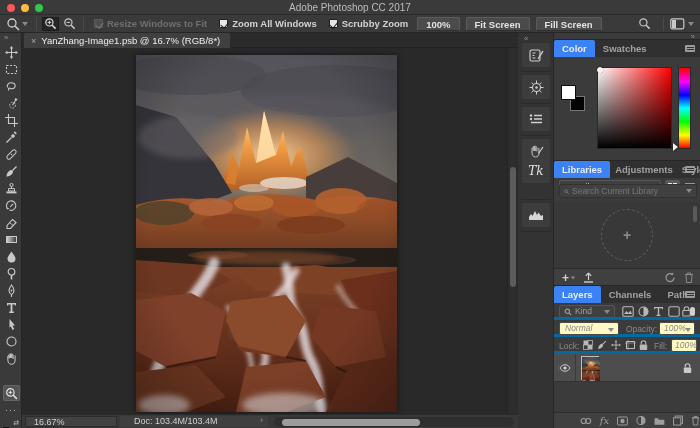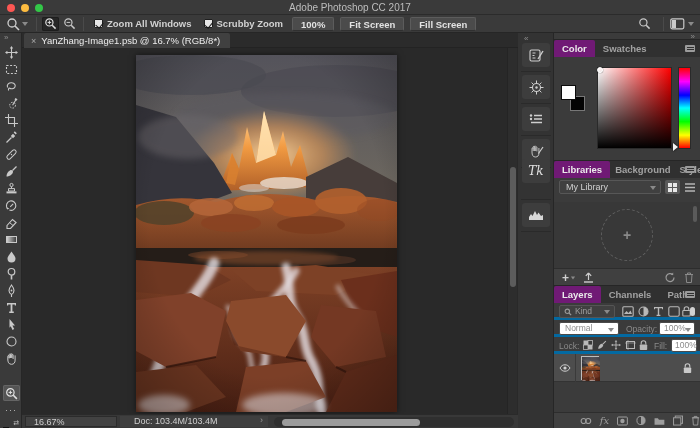--- a/index.html
+++ b/index.html
@@ -87,21 +87,21 @@
               justify-content:center; background:#3d3d3d; border-radius:3px; }
   .dock-sep { position:absolute; left:3px; width:30px; height:1px; background:#2a2a2a; }
   .tk-label { font-family:"DejaVu Serif", serif; font-style:italic; font-size:12px; color:#e3e3e3; }
 
   
   #panels { position:absolute; left:554px; top:33px; width:146px; height:395px; background:#3b3b3b; }
   #panels-collapse { position:absolute; top:-1px; right:5px; color:#8f8f8f; font-size:8px; z-index:5; }
   .panel { position:absolute; left:0; width:146px; border-top:1px solid #262626; }
   .tabsrow { position:relative; height:17px; background:#303030; display:flex; align-items:flex-end; }
   .ptab { height:17px; line-height:17px; padding:0 8px; font-size:9.5px; font-weight:bold; color:#a2a2a2; }
-  .ptab.active { background:#701a75; color:#ebebeb; border-radius:2px 2px 0 0; }
+  .ptab.active { background:#3b82f6; color:#ebebeb; border-radius:2px 2px 0 0; }
   .panel-menu { position:absolute; right:5px; top:5px; width:10px; height:7px; background:#9b9b9b; border-radius:1px; }
   .panel-menu::after{ content:''; position:absolute; left:1.5px; top:1.5px; width:7px; height:1px;
                       background:#303030; box-shadow:0 2px 0 #303030; }
 
   
   #color-panel { top:6px; height:121px; }
   #color-body { position:relative; height:104px; background:#3b3b3b; }
   #cp-fg { position:absolute; left:7px; top:28px; width:15px; height:15px; background:#fff; border:1px solid #0c0c0c; z-index:2; }
   #cp-bg { position:absolute; left:16px; top:39px; width:15px; height:15px; background:#040404; border:1px solid #777; z-index:1; }
   #cp-grad { position:absolute; left:43px; top:10px; width:75px; height:82px; border:1px solid #2a2a2a;
@@ -139,21 +139,21 @@
   #lib-bottom { position:absolute; left:0; top:107px; width:146px; height:18px; background:#404040;
                 border-top:1px solid #2d2d2d; display:flex; align-items:center; }
   .lb-plus { color:#cfcfcf; font-size:12px; font-weight:bold; margin-left:8px; line-height:10px; }
   .lb-right { margin-left:auto; display:flex; gap:8px; padding-right:6px; align-items:center; }
 
   
   #layers-panel { top:252px; height:143px; }
   .lp-row { position:relative; height:17px; border-bottom:3px solid #0369a1; }
   .lp-box { position:absolute; background:#404040; border:1px solid #555; border-radius:2px; height:13px;
             font-size:8.5px; color:#cfcfcf; line-height:11px; }
-  .lp-box.dim { color:#8a8a8a; border-color:#4a4a4a; background:#ffffff; }
+  .lp-box.dim { color:#8a8a8a; border-color:#4a4a4a; background:#fef9c3;font-style:italic; }
   .dimtext { color:#8a8a8a; font-size:8.5px; }
   .ficon { position:absolute; top:3px; }
   #layer-row { position:relative; height:28px; background:#4d4d4d; border-bottom:1px solid #333; }
   #layer-eye { position:absolute; left:5px; top:10px; }
   #layer-eyediv { position:absolute; left:21px; top:0; width:1px; height:28px; background:#3a3a3a; }
   #layer-thumb { position:absolute; left:27px; top:2px; width:18px; height:24px; border:1px solid #bdbdbd; background:#222; }
   #layer-name { position:absolute; left:53px; top:0; line-height:28px; font-size:9.5px; color:#e6e6e6; }
   #layer-lock { position:absolute; right:8px; top:9px; }
   #layers-empty { height:28px; background:#3b3b3b; }
   #layers-bottom { position:absolute; left:0; bottom:0; width:146px; height:16px; background:#404040;
@@ -192,20 +192,24 @@
       </svg>
     </div>
     <div class="zoom-btn">
       <svg width="13" height="13" viewBox="0 0 13 13">
         <circle cx="5.4" cy="5.4" r="3.6" fill="none" stroke="#c9c9c9" stroke-width="1.2"></circle>
         <path d="M8.2 8.2l3.4 3.4" stroke="#c9c9c9" stroke-width="1.5"></path>
         <path d="M3.6 5.4h3.6" stroke="#c9c9c9" stroke-width="1"></path>
       </svg>
     </div>
     <div class="ob-sep"></div>
+    <div class="cb-row">
+      <span class="cb disabled checked"></span>
+      <span class="cb-label dim">Resize Windows to Fit</span>
+    </div>
     <div class="cb-row">
       <span class="cb checked"></span>
       <span class="cb-label">Zoom All Windows</span>
     </div>
     <div class="cb-row">
       <span class="cb checked"></span>
       <span class="cb-label">Scrubby Zoom</span>
     </div>
     <button class="ob-btn">100%</button>
     <button class="ob-btn">Fit Screen</button>
@@ -535,21 +539,21 @@
           <div id="cp-grad-marker"></div>
         </div>
         <div id="cp-hue"></div>
         <div id="cp-hue-marker"></div>
       </div>
     </div>
 
     <div class="panel" id="lib-panel">
       <div class="tabsrow">
         <span class="ptab active">Libraries</span>
-        <span class="ptab" style="padding:0 5px">Background</span>
+        <span class="ptab" style="padding:0 5px">Adjustments</span>
         <span class="ptab" style="padding:0 4px">Styles</span>
         <span class="panel-menu"></span>
       </div>
       <div id="lib-controls">
         <div id="lib-select">
           <span>My Library</span>
           <span class="chev dim"></span>
         </div>
         <div id="lib-grid-btn">
           <svg width="9" height="9" viewBox="0 0 9 9">
@@ -557,20 +561,28 @@
               <rect x="5" y="0" width="4" height="4" fill="#e8e8e8"></rect>
               <rect x="0" y="5" width="4" height="4" fill="#e8e8e8"></rect>
               <rect x="5" y="5" width="4" height="4" fill="#e8e8e8"></rect>
             </svg>
         </div>
         <div id="lib-list-btn">
           <svg width="10" height="9" viewBox="0 0 10 9">
               <path d="M0 1h10M0 4.5h10M0 8h10" stroke="#b5b5b5" stroke-width="1.6"></path>
             </svg>
         </div>
+      </div>
+      <div id="lib-search">
+        <svg width="9" height="9" viewBox="0 0 13 13">
+            <circle cx="5.4" cy="5.4" r="3.6" fill="none" stroke="#8a8a8a" stroke-width="1.6"></circle>
+            <path d="M8.2 8.2l3.4 3.4" stroke="#8a8a8a" stroke-width="2"></path>
+          </svg>
+        <input type="text" placeholder="Search Current Library" style="">
+        <span class="chev dim"></span>
       </div>
       <div id="lib-content">
         <div id="lib-drop-circle">
           <div id="lib-plus">+</div>
         </div>
         <div id="lib-scroll"></div>
       </div>
       <div id="lib-bottom">
         <span class="lb-plus">+</span>
         <span class="chev dim" style="transform:scale(0.7);margin-left:1px"></span>

